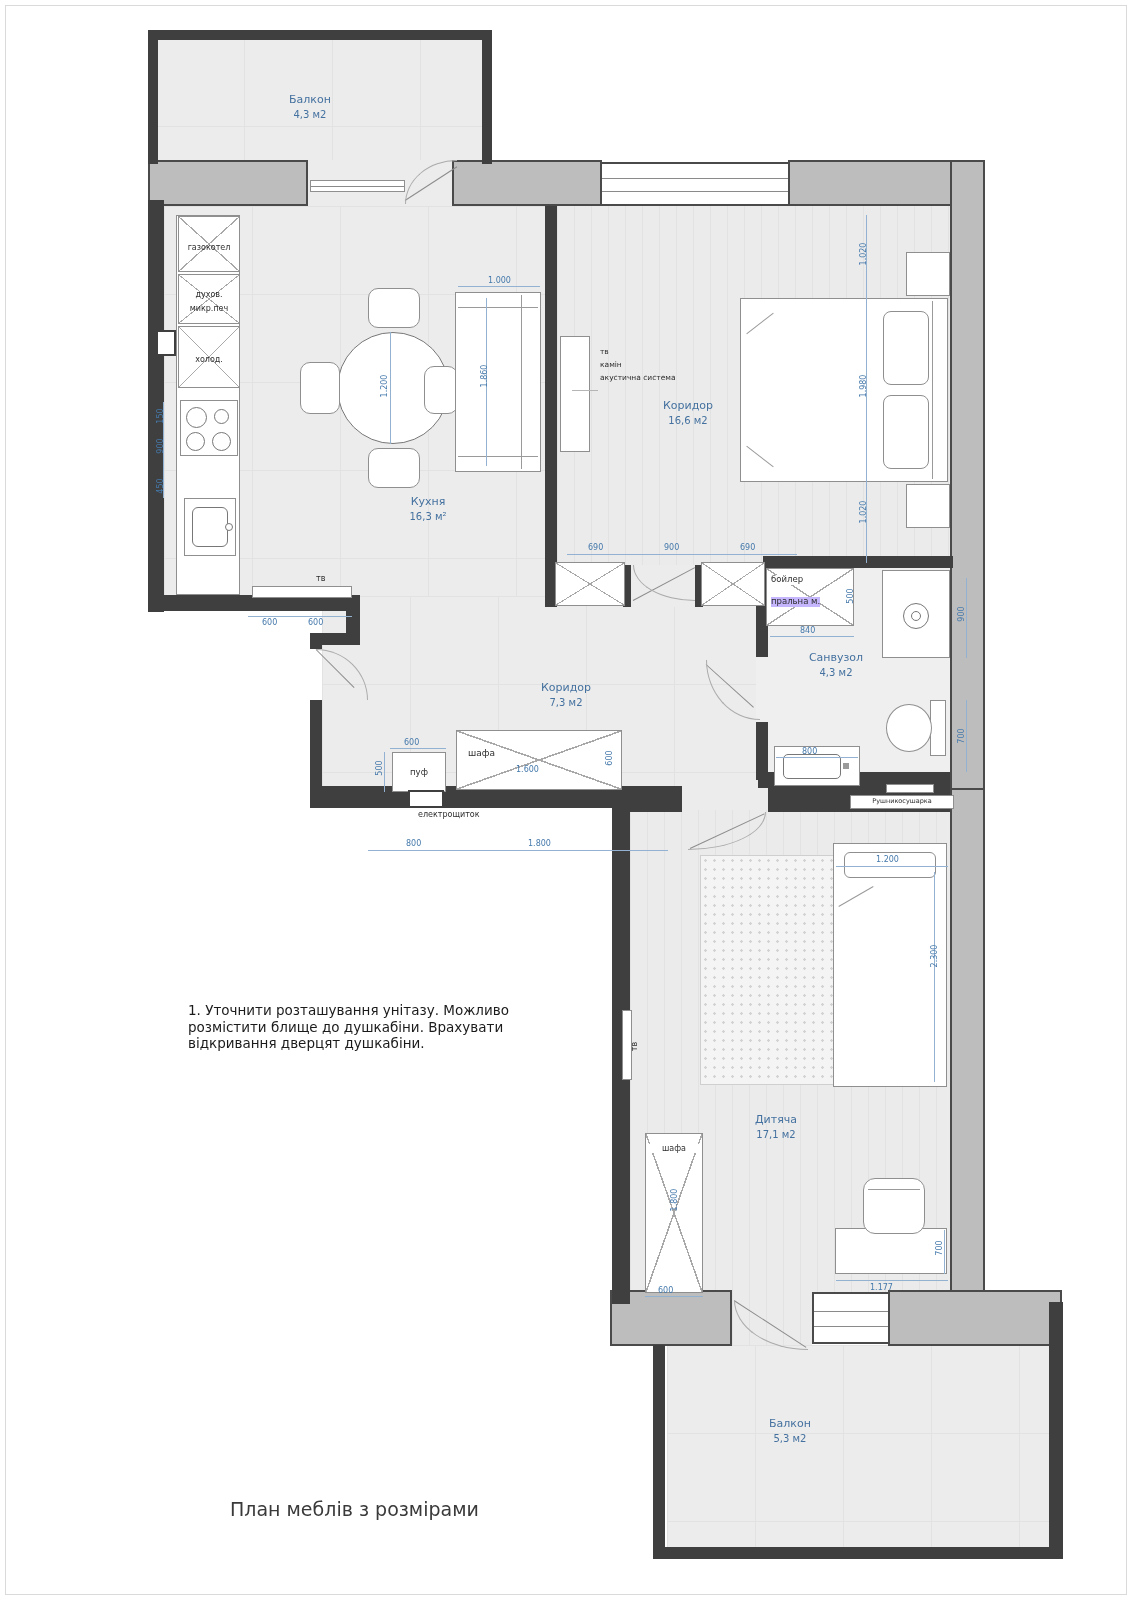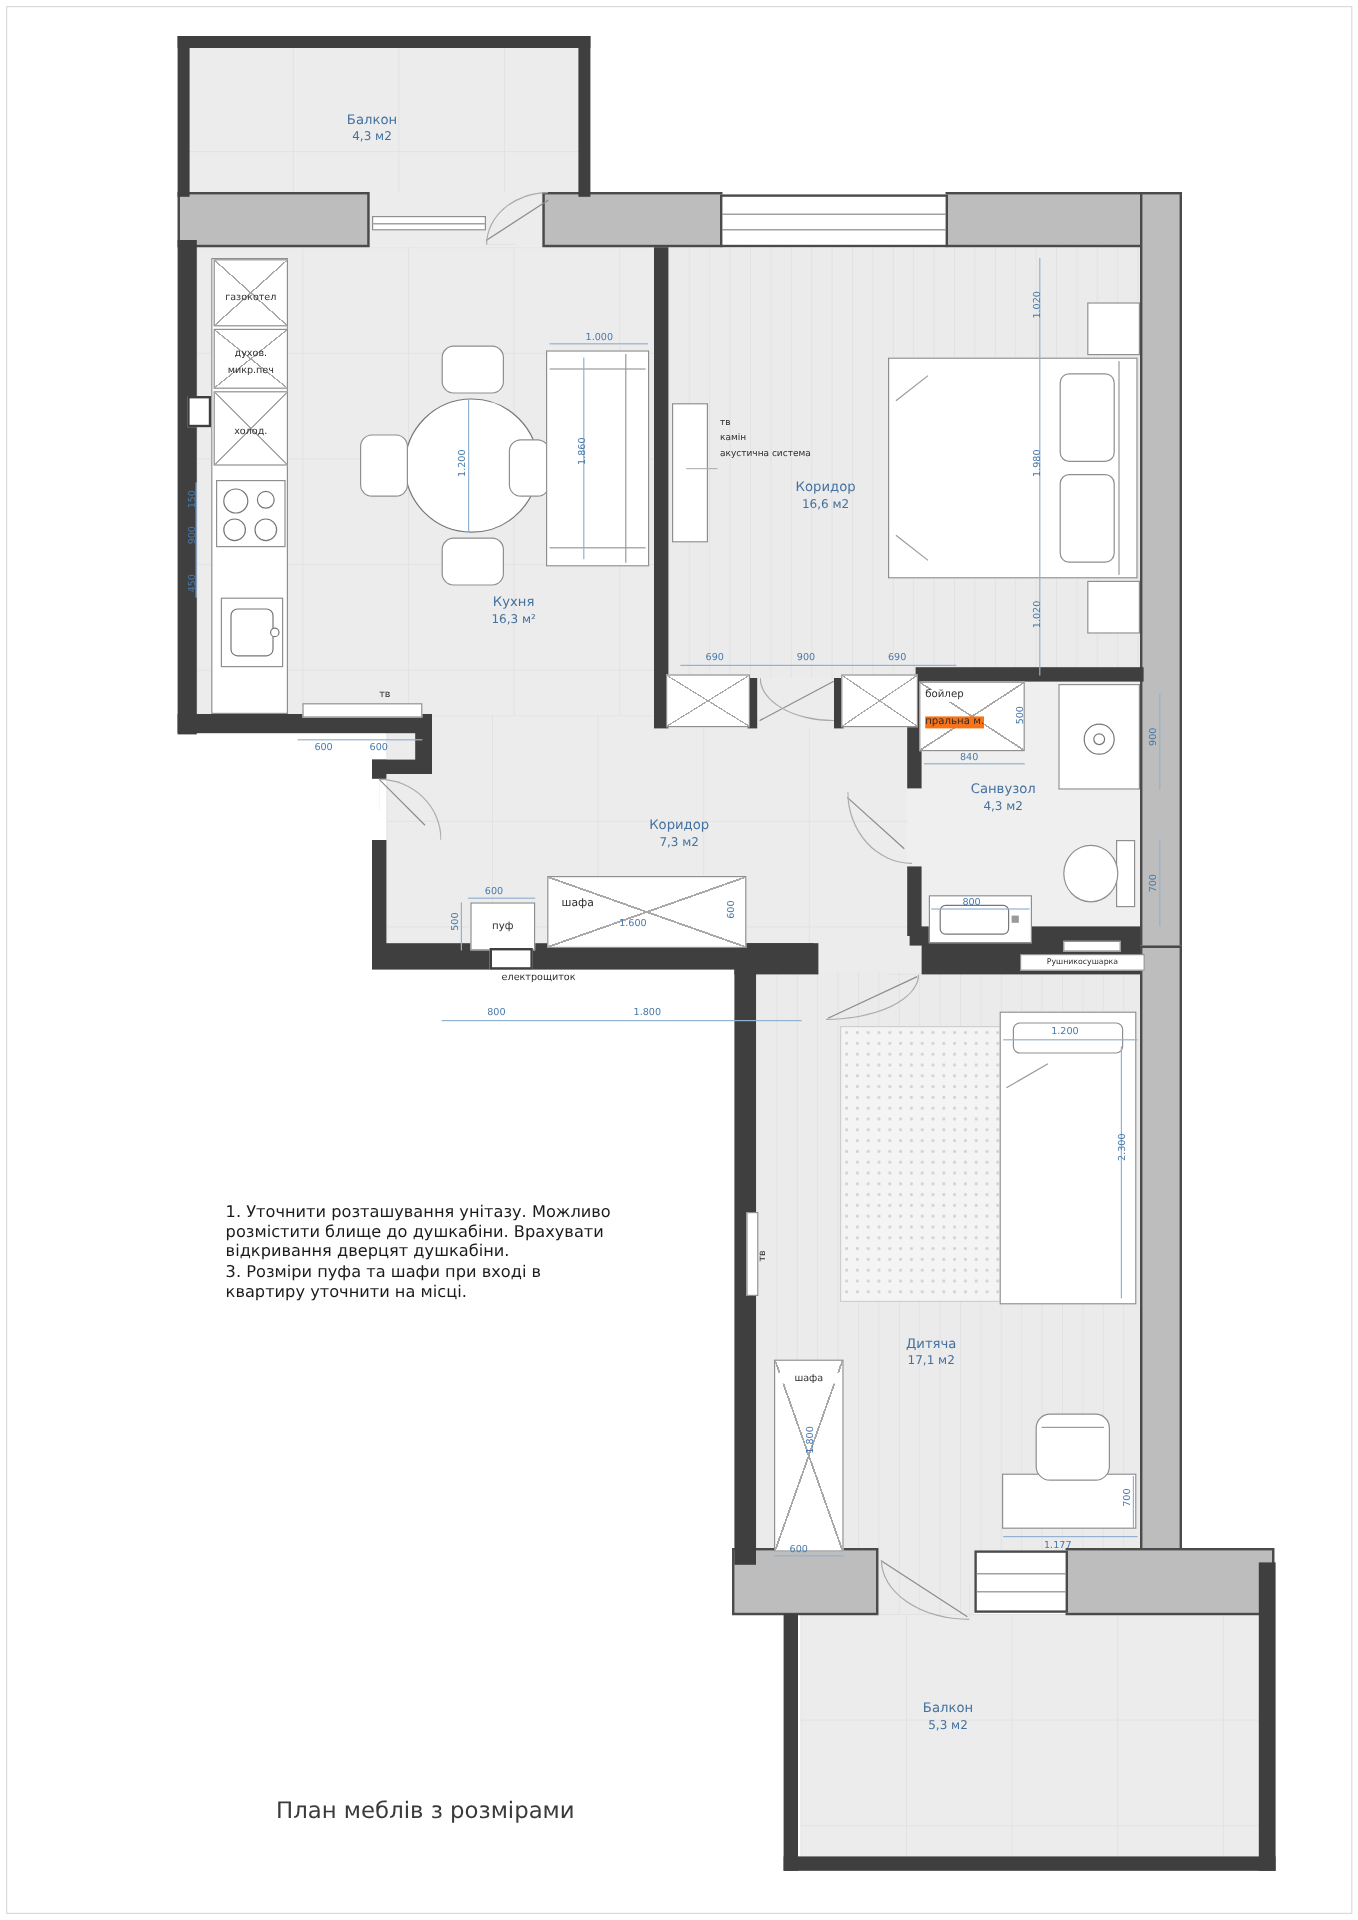--- a/index.html
+++ b/index.html
@@ -170,21 +170,21 @@
     <div class="ln" style="left:2px;top:24px;width:34px;height:1px;transform:rotate(-38deg)"></div>
     <div class="ln" style="left:2px;bottom:24px;width:34px;height:1px;transform:rotate(38deg)"></div>
   </div>
   <div class="furn" style="left:906px;top:252px;width:44px;height:44px"></div>
   <div class="furn" style="left:906px;top:484px;width:44px;height:44px"></div>
   <div class="furn xbox" style="left:555px;top:562px;width:70px;height:44px"></div>
   <div class="furn xbox" style="left:701px;top:562px;width:64px;height:44px"></div>
 
   <div class="furn xbox" style="left:766px;top:568px;width:88px;height:58px"></div>
   <div class="sl" style="left:771px;top:575px;font-size:8.5px;background:#fff">бойлер</div>
-  <div class="sl" style="left:771px;top:597px;font-size:8.5px;background:#f97316">пральна м.</div>
+  <div class="sl" style="left:771px;top:597px;font-size:8.5px;background:#c4b5fd">пральна м.</div>
   <div class="furn" style="left:882px;top:570px;width:68px;height:88px">
     <div class="circ" style="left:20px;top:32px;width:26px;height:26px"></div>
     <div class="circ" style="left:28px;top:40px;width:10px;height:10px"></div>
   </div>
   <div class="furn" style="left:930px;top:700px;width:16px;height:56px"></div>
   <div class="furn" style="left:886px;top:704px;width:46px;height:48px;border-radius:50%"></div>
   <div class="furn" style="left:774px;top:746px;width:86px;height:40px">
     <div class="furn" style="left:8px;top:7px;width:58px;height:25px;border-radius:5px;border-color:#777"></div>
     <div class="ln" style="right:10px;top:16px;width:6px;height:6px"></div>
   </div>
@@ -291,16 +291,15 @@
     <div>Дитяча</div>
     <div style="font-size:10px">17,1 м2</div>
   </div>
   <div class="rl" style="left:790px;top:1416px">
     <div>Балкон</div>
     <div style="font-size:10px">5,3 м2</div>
   </div>
 
   <div class="notes">
     <p>1. Уточнити розташування унітазу. Можливо розмістити блище до душкабіни. Врахувати відкривання дверцят душкабіни.</p>
-    <p>3. Розміри пуфа та шафи при вході в квартиру уточнити на місці.</p>
   </div>
   <div class="title">План меблів з розмірами</div>
 </div>
 
 </body></html>

